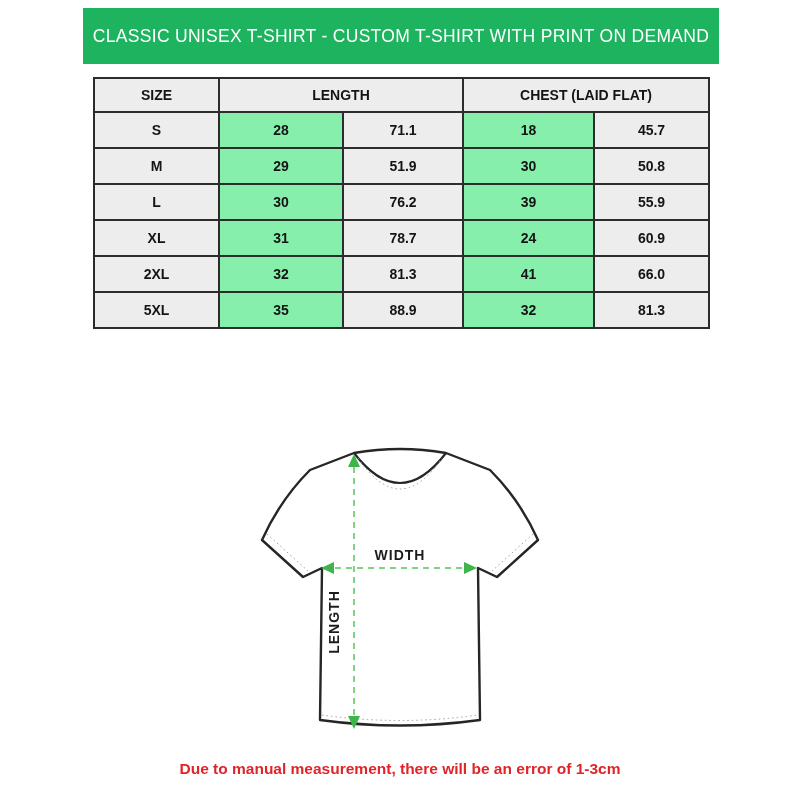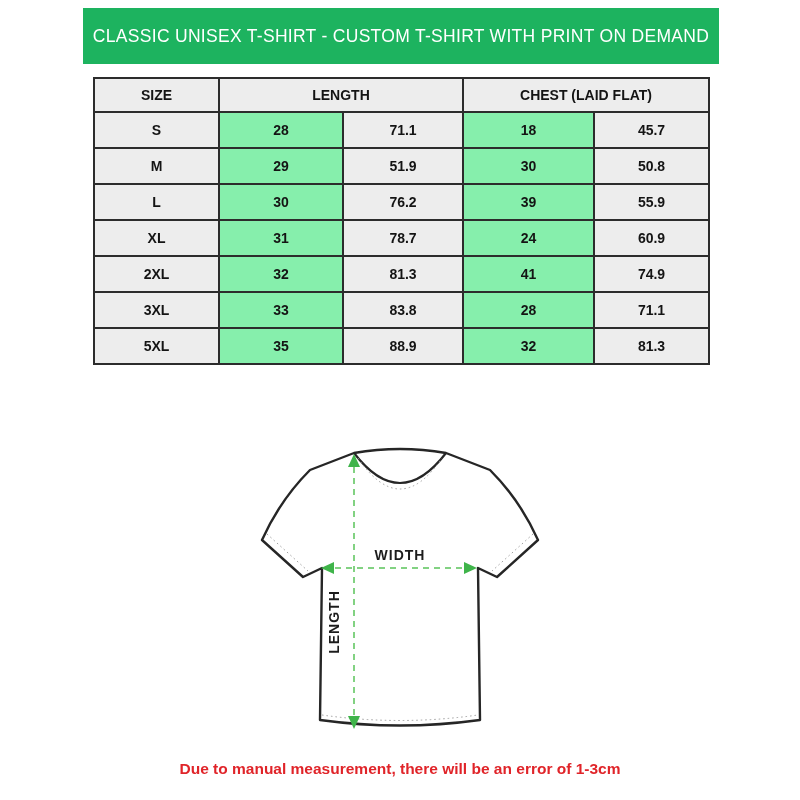--- a/index.html
+++ b/index.html
@@ -99,28 +99,21 @@
       <td class="w">31</td>
       <td class="g">78.7</td>
       <td class="w">24</td>
       <td class="g">60.9</td>
     </tr>
     <tr>
       <td class="g">2XL</td>
       <td class="w">32</td>
       <td class="g">81.3</td>
       <td class="w">41</td>
-      <td class="g">74.9</td>
-    </tr>
-    <tr>
-      <td class="g">3XL</td>
-      <td class="w">33</td>
-      <td class="g">83.8</td>
-      <td class="w">28</td>
-      <td class="g">71.1</td>
+      <td class="g">66.0</td>
     </tr>
     <tr>
       <td class="g">5XL</td>
       <td class="w">35</td>
       <td class="g">88.9</td>
       <td class="w">32</td>
       <td class="g">81.3</td>
     </tr>
   </tbody>
 </table>

